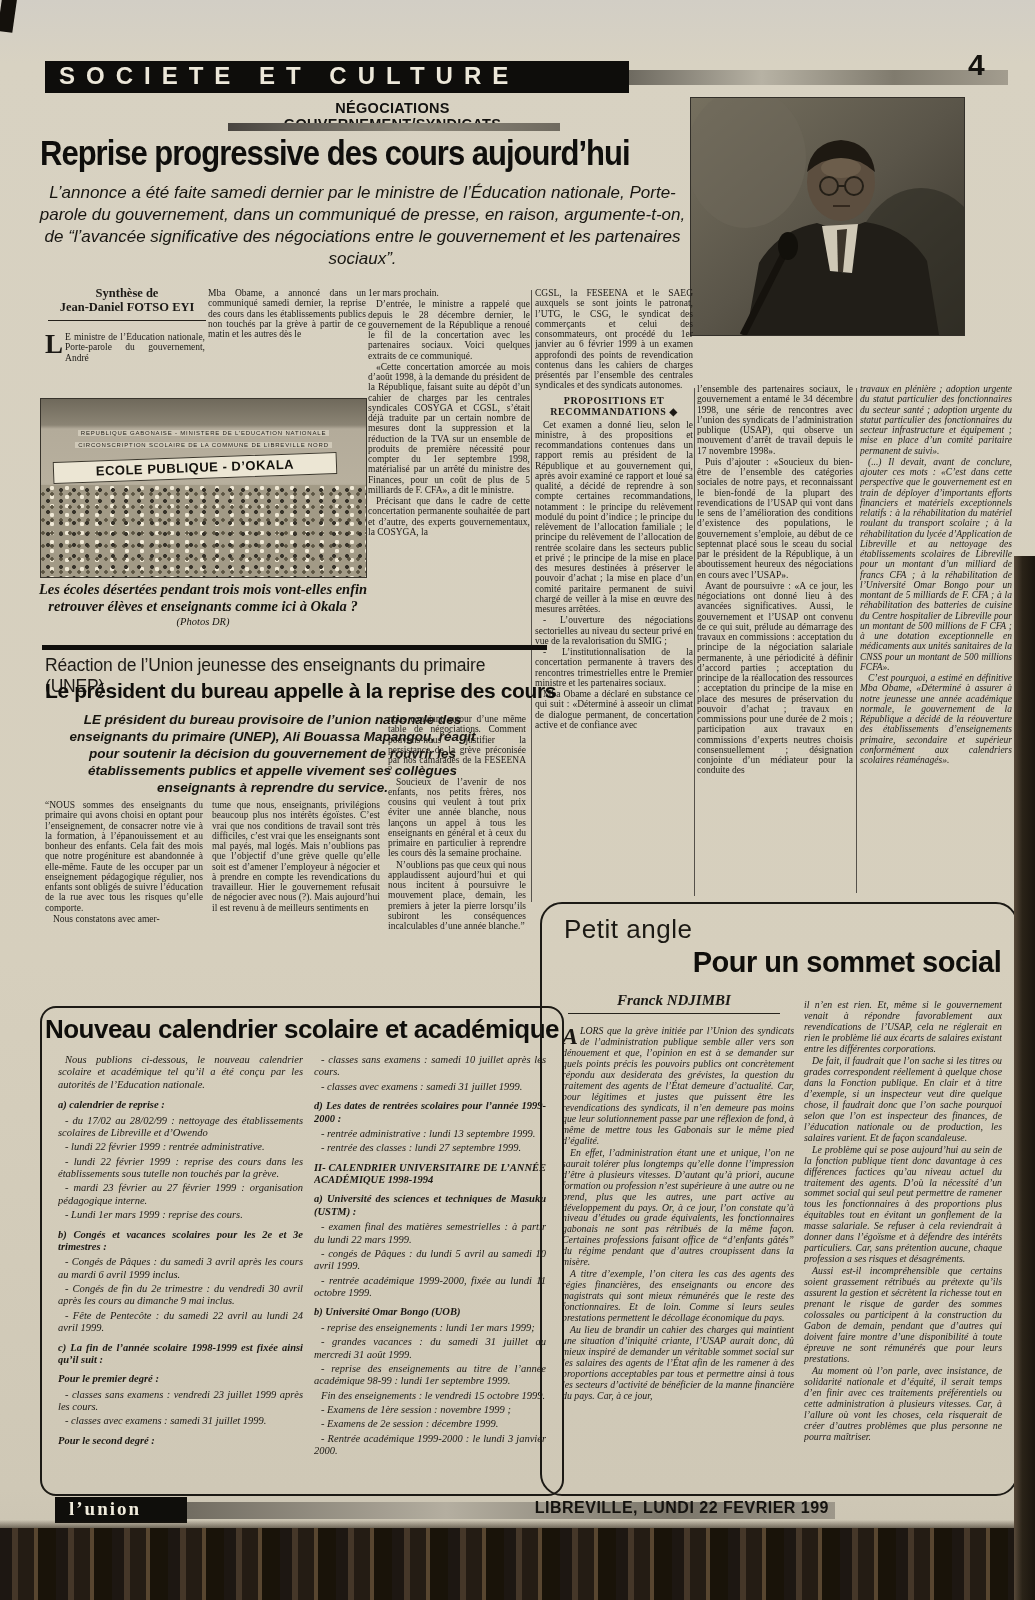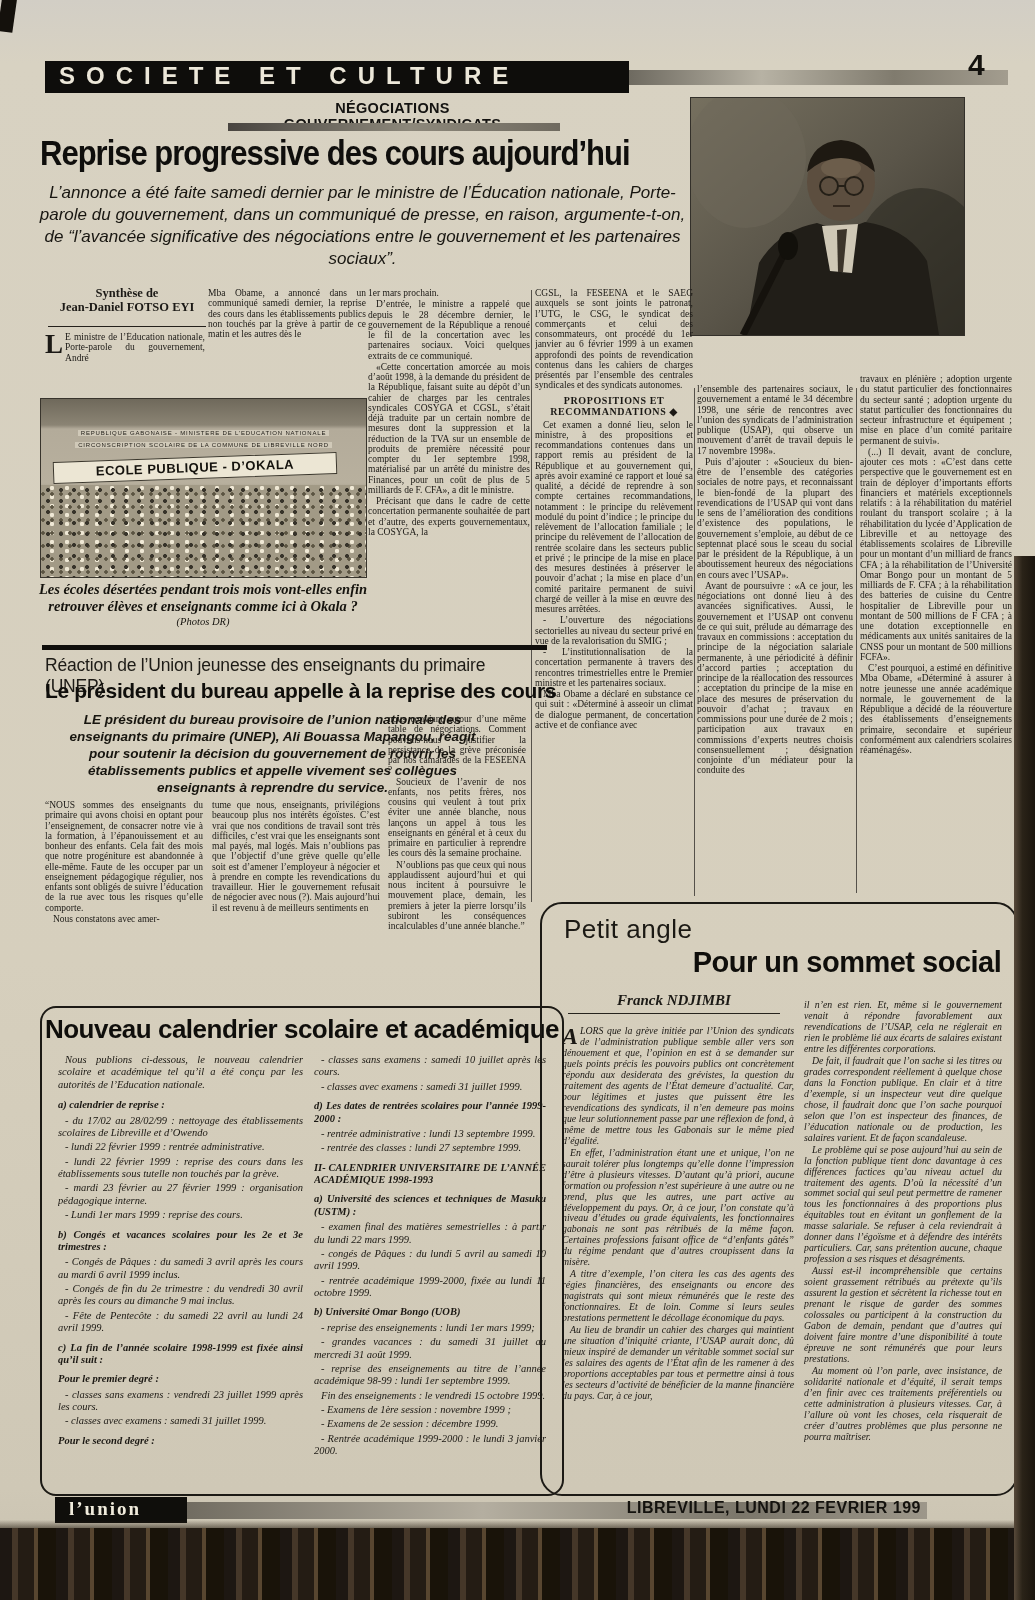--- a/index.html
+++ b/index.html
@@ -24,21 +24,21 @@
   .kicker-bar{left:228px;top:123px;width:332px;height:8px;background:linear-gradient(90deg,#494540,#8d887b 55%,#6f6a5f);}
   .headline{left:40px;top:134px;width:655px;font:bold 31px "Liberation Sans",sans-serif;color:#0f0e0c;
       letter-spacing:-1px;white-space:nowrap;transform:scaleY(1.12);transform-origin:left top;}
   .lede{left:35px;top:182px;width:655px;text-align:center;font:italic 17px/1.3 "Liberation Sans",sans-serif;color:#181611;}
   
   .col{font:9.5px/1.08 "Liberation Serif",serif;text-align:justify;color:#1b1915;overflow:hidden;}
   .col p{margin:0 0 1px 0;}
   .col p + p{text-indent:8px;}
   .subhead{font:bold 10px/1.15 "Liberation Serif",serif;text-align:center;letter-spacing:.6px;margin:4px 0 2px !important;text-indent:0 !important;}
   .byline{left:48px;top:286px;width:158px;text-align:center;font:bold 12.5px/1.15 "Liberation Serif",serif;
-      border-bottom:1.5px solid #24211b;padding-bottom:11px;}
+      border-bottom:1.5px solid #24211b;padding-bottom:5px;}
   .dropcap{float:left;font-weight:bold;font-size:27px;line-height:22px;padding:1px 2px 0 0;}
   .vrule{width:1px;background:#55514a;}
   
   .school-photo{left:40px;top:398px;width:325px;height:178px;border:1px solid #38342c;overflow:hidden;
       background:linear-gradient(180deg,#6f695b 0,#8b8474 26px,#b3ab9a 30px,#b8b09e 84px,#a79f8c 90px);}
   .school-crowd{position:absolute;left:0;top:86px;width:325px;height:92px;
       background:radial-gradient(circle at 7px 5px,#37332a 1.6px,transparent 2.3px),
                  radial-gradient(circle at 2px 9px,#5b5442 1.5px,transparent 2.1px),
                  radial-gradient(circle at 11px 3px,#efe8d5 1.9px,transparent 2.5px),
                  #a29a86;
@@ -70,21 +70,21 @@
   .petit-box{left:540px;top:902px;width:474px;height:590px;border:2px solid #1c1a15;border-radius:22px;overflow:hidden;}
   .petit-label{position:absolute;left:22px;top:10px;font:26px "Liberation Sans",sans-serif;color:#1b1914;letter-spacing:.5px;}
   .petit-headline{position:absolute;left:150px;top:42px;width:310px;text-align:center;font:bold 29px "Liberation Sans",sans-serif;color:#0f0e0b;letter-spacing:-.5px;}
   .petit-byline{position:absolute;left:26px;top:88px;width:212px;text-align:center;font:bold italic 15px "Liberation Serif",serif;font-style:italic;
       border-bottom:1.5px solid #26231d;padding-bottom:4px;}
   .petit-col{position:absolute;font:italic 9.8px/1.12 "Liberation Serif",serif;text-align:justify;color:#1b1814;overflow:hidden;}
   .petit-col p{margin:0 0 1px 0;}
   .petit-col p + p{text-indent:8px;}
   .petit-drop{float:left;font-weight:bold;font-style:italic;font-size:24px;line-height:20px;padding-right:2px;}
   
-  .footer{left:55px;top:1497px;width:872px;height:26px;display:flex;align-items:center;}
+  .footer{left:55px;top:1497px;width:780px;height:26px;display:flex;align-items:center;}
   .footer-brand{background:#0f0e0b;color:#f0ebdc;font:bold 19px/24px "Liberation Serif",serif;letter-spacing:2px;padding:0 46px 2px 14px;}
   .footer-grad{flex:1;height:17px;position:relative;background:linear-gradient(90deg,#716c61,#b4aea0 40%,#7b766a 75%,#9d978a);}
   .footer-date{position:absolute;right:6px;top:-3px;font:bold 16px "Liberation Sans",sans-serif;color:#14120e;font-variant:small-caps;letter-spacing:.5px;}
 </style>
 </head>
 <body>
 
 <div id="scan">
 
   <div class="abs corner-mark"></div>
@@ -150,21 +150,21 @@
     <p>Cet examen a donné lieu, selon le ministre, à des propositions et recommandations contenues dans un rapport remis au président de la République et au gouvernement qui, après avoir examiné ce rapport et loué sa qualité, a décidé de reprendre à son compte certaines recommandations, notamment : le principe du relèvement modulé du point d’indice ; le principe du relèvement de l’allocation familiale ; le principe du relèvement de l’allocation de rentrée scolaire dans les secteurs public et privé ; le principe de la mise en place des mesures destinées à préserver le pouvoir d’achat ; la mise en place d’un comité paritaire permanent de suivi chargé de veiller à la mise en œuvre des mesures arrêtées.</p>
     <p>- L’ouverture des négociations sectorielles au niveau du secteur privé en vue de la revalorisation du SMIG ;</p>
     <p>- L’institutionnalisation de la concertation permanente à travers des rencontres trimestrielles entre le Premier ministre et les partenaires sociaux.</p>
     <p>Mba Obame a déclaré en substance ce qui suit : «Déterminé à asseoir un climat de dialogue permanent, de concertation active et de confiance avec</p>
   </div>
   <div class="abs col" style="left:697px;top:384px;width:156px;height:512px;">
     <p>l’ensemble des partenaires sociaux, le gouvernement a entamé le 34 décembre 1998, une série de rencontres avec l’union des syndicats de l’administration publique (USAP), qui observe un mouvement d’arrêt de travail depuis le 17 novembre 1998».</p>
     <p>Puis d’ajouter : «Soucieux du bien-être de l’ensemble des catégories sociales de notre pays, et reconnaissant le bien-fondé de la plupart des revendications de l’USAP qui vont dans le sens de l’amélioration des conditions d’existence des populations, le gouvernement s’emploie, au début de ce septennat placé sous le sceau du social par le président de la République, à un aboutissement heureux des négociations en cours avec l’USAP».</p>
     <p>Avant de poursuivre : «A ce jour, les négociations ont donné lieu à des avancées significatives. Aussi, le gouvernement et l’USAP ont convenu de ce qui suit, prélude au démarrage des travaux en commissions : acceptation du principe de la négociation salariale permanente, à une périodicité à définir d’accord parties ; acceptation du principe de la réallocation des ressources ; acceptation du principe de la mise en place des mesures de préservation du pouvoir d’achat ; travaux en commissions pour une durée de 2 mois ; participation aux travaux en commissions d’experts neutres choisis consensuellement ; désignation conjointe d’un médiateur pour la conduite des</p>
   </div>
-  <div class="abs col" style="left:860px;top:374px;width:152px;height:512px;">
+  <div class="abs col" style="left:860px;top:384px;width:152px;height:512px;font-style:italic;">
     <p>travaux en plénière ; adoption urgente du statut particulier des fonctionnaires du secteur santé ; adoption urgente du statut particulier des fonctionnaires du secteur infrastructure et équipement ; mise en place d’un comité paritaire permanent de suivi».</p>
     <p>(...) Il devait, avant de conclure, ajouter ces mots : «C’est dans cette perspective que le gouvernement est en train de déployer d’importants efforts financiers et matériels exceptionnels relatifs : à la réhabilitation du matériel roulant du transport scolaire ; à la réhabilitation du lycée d’Application de Libreville et au nettoyage des établissements scolaires de Libreville pour un montant d’un milliard de francs CFA ; à la réhabilitation de l’Université Omar Bongo pour un montant de 5 milliards de F. CFA ; à la réhabilitation des batteries de cuisine du Centre hospitalier de Libreville pour un montant de 500 millions de F CFA ; à une dotation exceptionnelle en médicaments aux unités sanitaires de la CNSS pour un montant de 500 millions FCFA».</p>
     <p>C’est pourquoi, a estimé en définitive Mba Obame, «Déterminé à assurer à notre jeunesse une année académique normale, le gouvernement de la République a décidé de la réouverture des établissements d’enseignements primaire, secondaire et supérieur conformément aux calendriers scolaires réaménagés».</p>
   </div>
 
   <div class="abs vrule" style="left:531px;top:290px;height:612px;"></div>
   <div class="abs vrule" style="left:694px;top:388px;height:508px;"></div>
   <div class="abs vrule" style="left:856px;top:388px;height:505px;"></div>
 
   <div class="abs school-photo">
@@ -214,21 +214,21 @@
       <p>- classes sans examens : vendredi 23 juillet 1999 après les cours.</p>
       <p>- classes avec examens : samedi 31 juillet 1999.</p>
       <p class="cal-h">Pour le second degré :</p>
     </div>
     <div class="cal-col" style="left:272px;top:46px;width:232px;height:430px;">
       <p>- classes sans examens : samedi 10 juillet après les cours.</p>
       <p>- classes avec examens : samedi 31 juillet 1999.</p>
       <p class="cal-h">d) Les dates de rentrées scolaires pour l’année 1999-2000 :</p>
       <p>- rentrée administrative : lundi 13 septembre 1999.</p>
       <p>- rentrée des classes : lundi 27 septembre 1999.</p>
-      <p class="cal-hc">II- CALENDRIER UNIVERSITAIRE DE L’ANNÉE ACADÉMIQUE 1998-1993</p>
+      <p class="cal-hc">II- CALENDRIER UNIVERSITAIRE DE L’ANNÉE ACADÉMIQUE 1998-1994</p>
       <p class="cal-h">a) Université des sciences et techniques de Masuku (USTM) :</p>
       <p>- examen final des matières semestrielles : à partir du lundi 22 mars 1999.</p>
       <p>- congés de Pâques : du lundi 5 avril au samedi 10 avril 1999.</p>
       <p>- rentrée académique 1999-2000, fixée au lundi 11 octobre 1999.</p>
       <p class="cal-h">b) Université Omar Bongo (UOB)</p>
       <p>- reprise des enseignements : lundi 1er mars 1999;</p>
       <p>- grandes vacances : du samedi 31 juillet au mercredi 31 août 1999.</p>
       <p>- reprise des enseignements au titre de l’année académique 98-99 : lundi 1er septembre 1999.</p>
       <p>Fin des enseignements : le vendredi 15 octobre 1999.</p>
       <p>- Examens de 1ère session : novembre 1999 ;</p>

